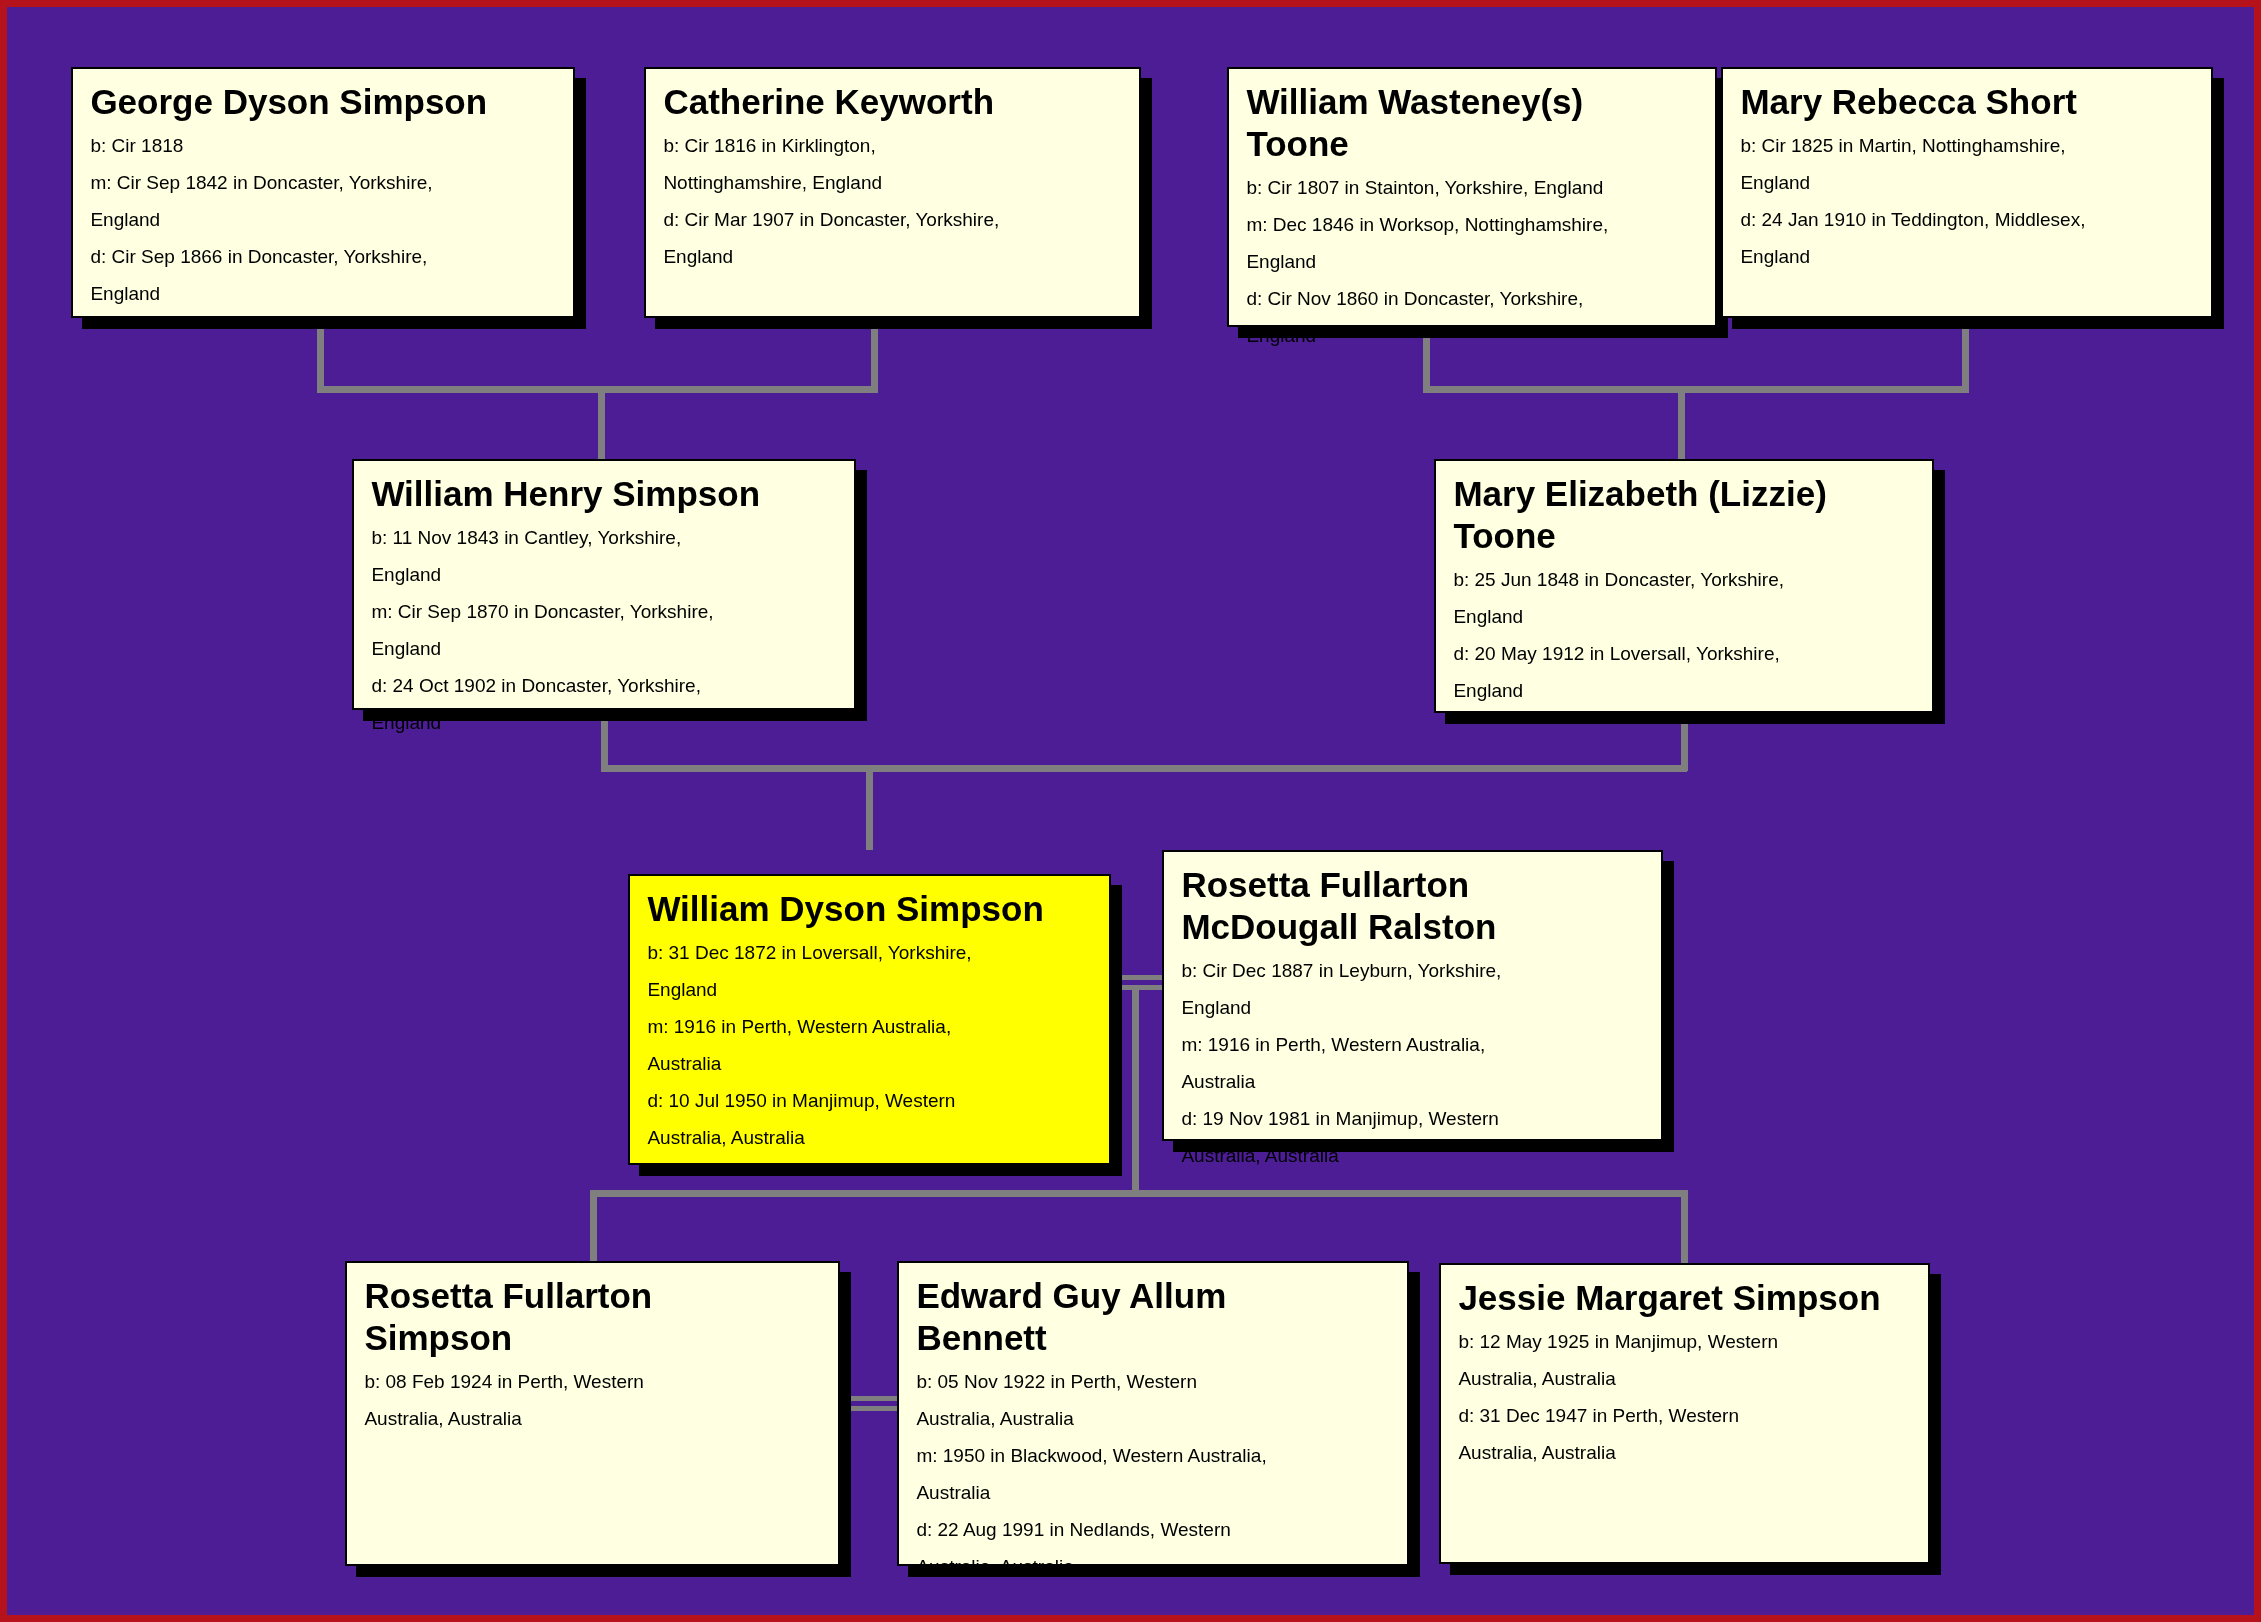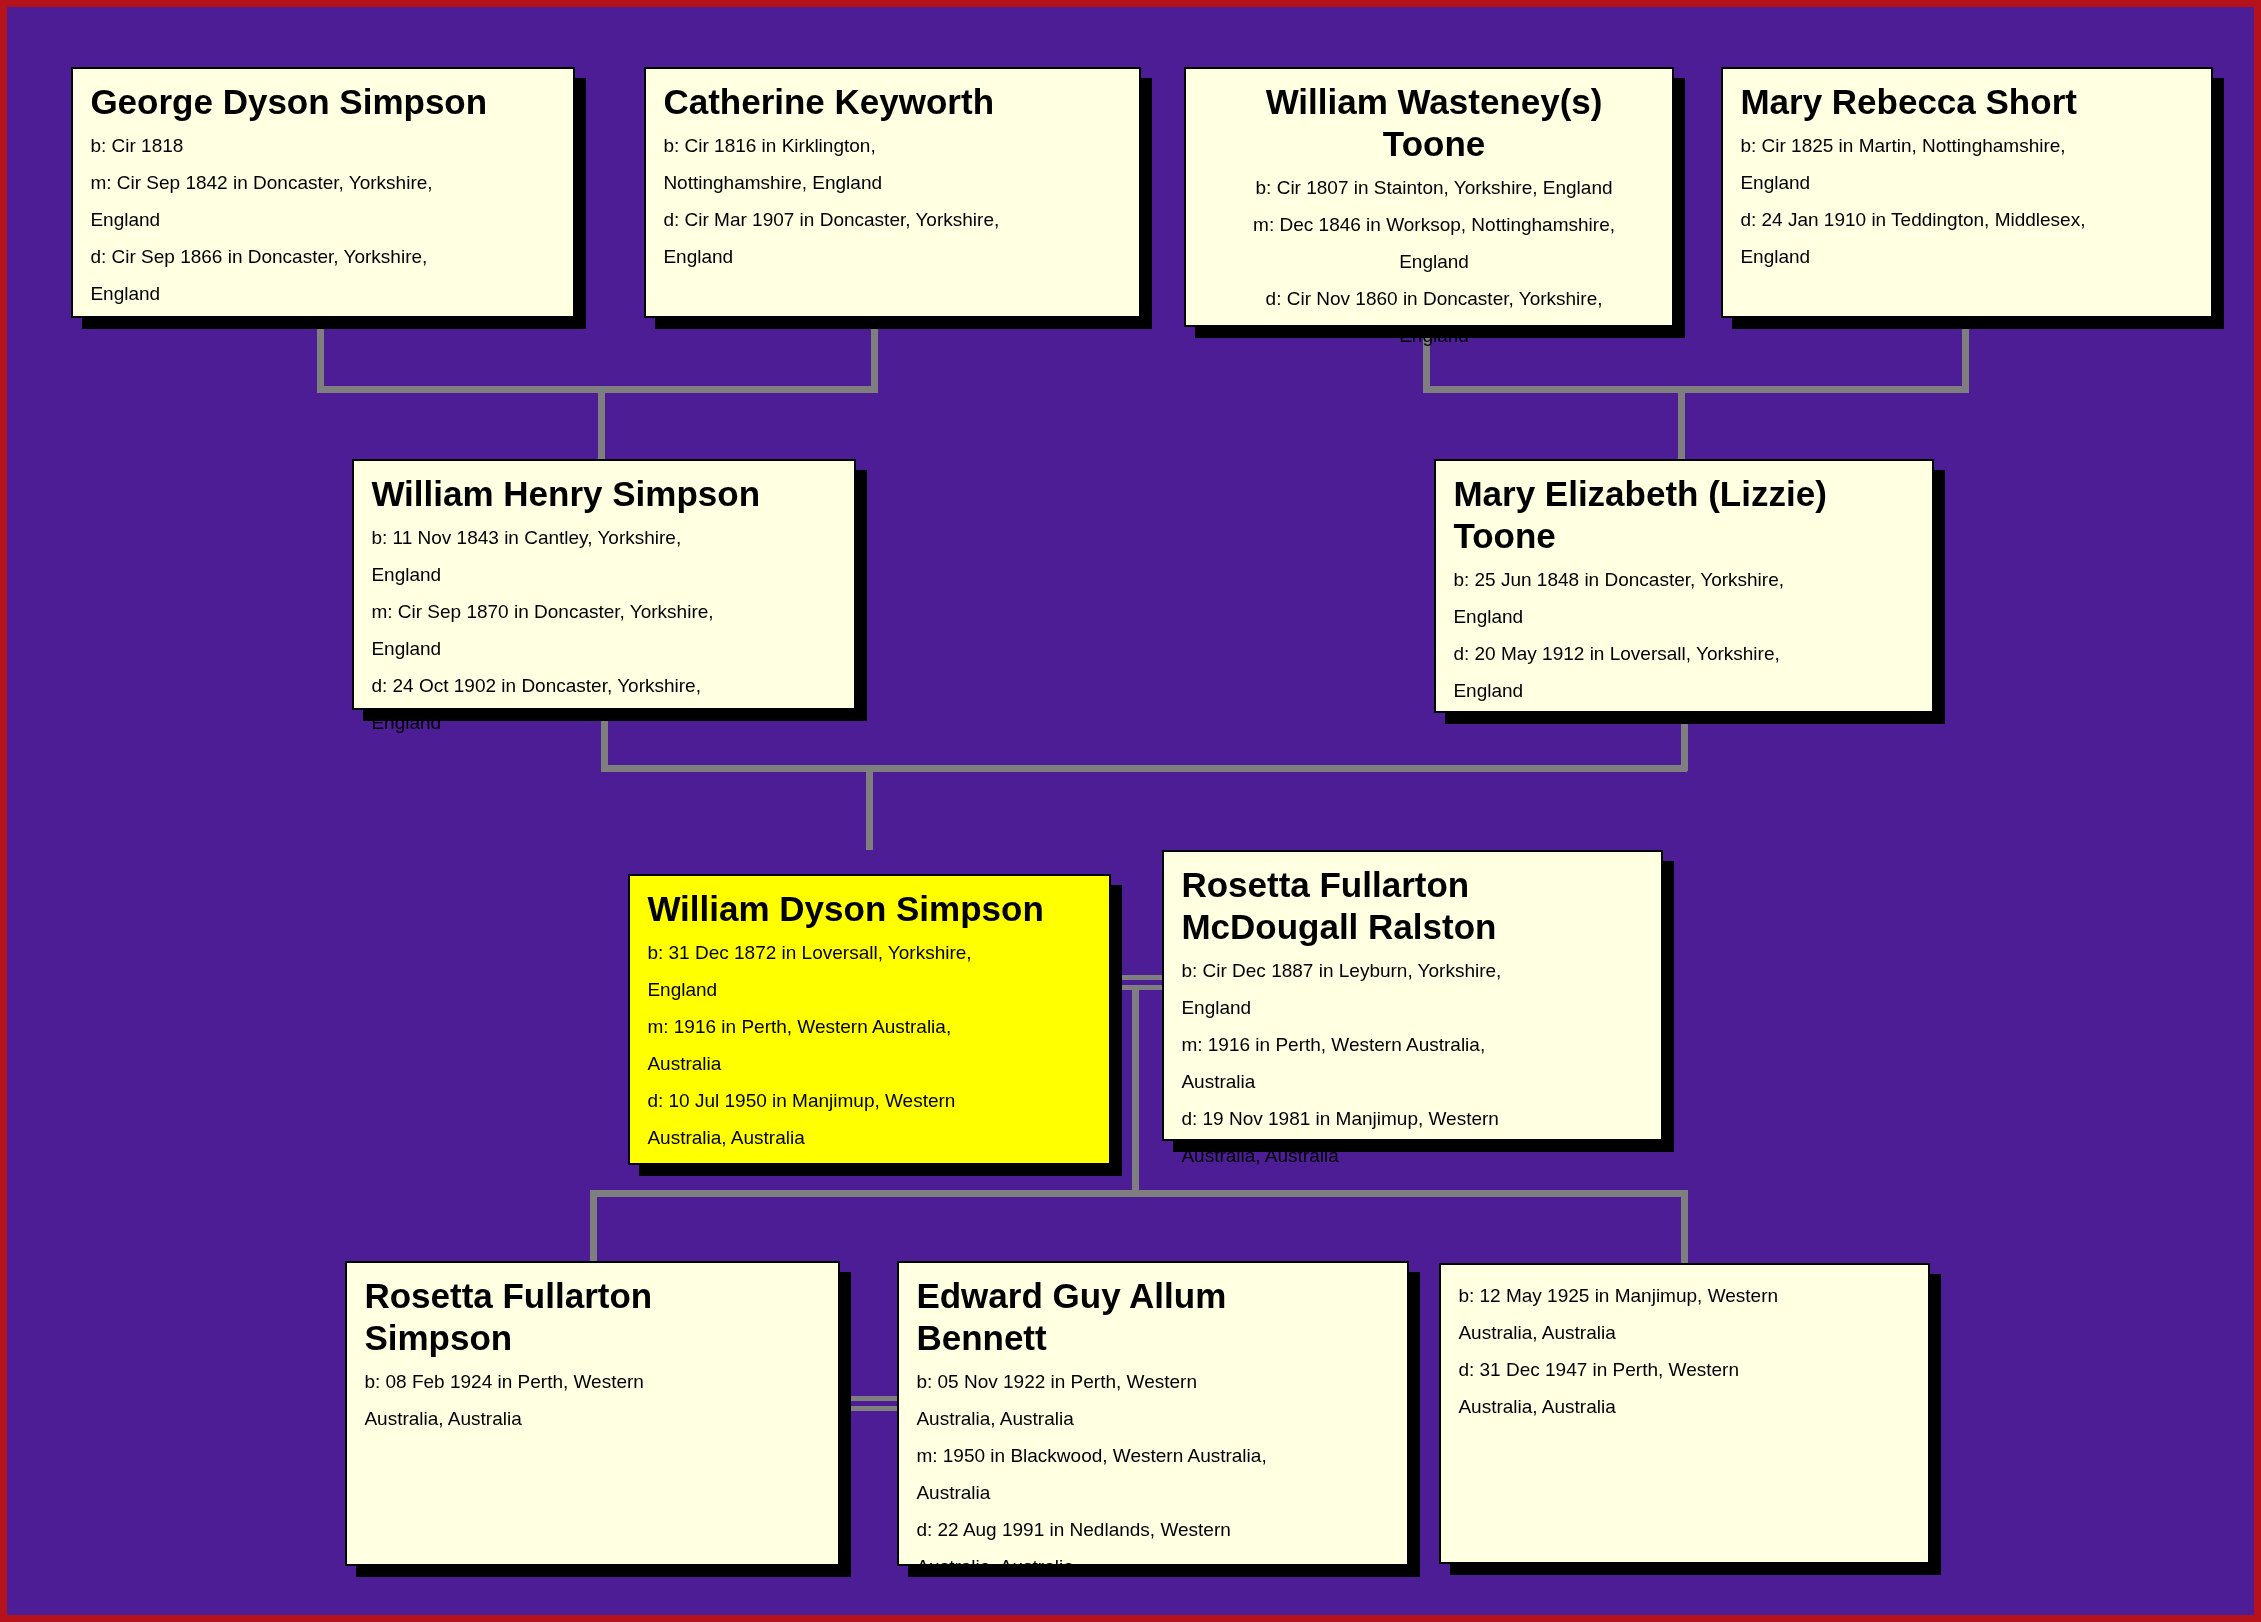--- a/index.html
+++ b/index.html
@@ -45,21 +45,21 @@
     white-space: pre-line;
   }
   .conn {
     position: absolute;
     background: #7f7f7f;
     z-index: 1;
   }
   
   #p0  { left: 64px;   top: 60px;   width: 504px; height: 251px; }
   #p1  { left: 621px;  top: 60px;   width: 497px; height: 251px; margin-left: 16px; }
-  #p2  { left: 1177px; top: 60px;   width: 490px; height: 260px; text-align: center; }
+  #p2  { left: 1220px; top: 60px;   width: 490px; height: 260px; }
   #p3  { left: 1714px; top: 60px;   width: 492px; height: 251px; }
   #p4  { left: 345px;  top: 452px;  width: 504px; height: 251px; }
   #p5  { left: 1427px; top: 452px;  width: 500px; height: 254px; }
   #p6  { left: 621px;  top: 843px; width: 483px; height: 291px; margin-top: 24px; }
   #p7  { left: 1155px; top: 843px; width: 501px; height: 291px; }
   #p8  { left: 338px;  top: 1254px; width: 495px; height: 305px; }
   #p9  { left: 890px; top: 1254px; width: 512px; height: 305px; }
   #p10 { left: 1432px; top: 1256px; width: 491px; height: 301px; }
   
   #c-george-drop     { left: 310px;  top: 310px;  width: 6.5px;    height: 76px; }
@@ -196,20 +196,21 @@
 Bennett</div>
     <div class="pdetails">b: 05 Nov 1922 in Perth, Western
 Australia, Australia
 m: 1950 in Blackwood, Western Australia,
 Australia
 d: 22 Aug 1991 in Nedlands, Western
 Australia, Australia</div>
   </div>
 
   <div class="person" id="p10">
+    <div class="pname">Jessie Margaret Simpson</div>
     <div class="pdetails">b: 12 May 1925 in Manjimup, Western
 Australia, Australia
 d: 31 Dec 1947 in Perth, Western
 Australia, Australia</div>
   </div>
 
 </div>
 
 
 </body></html>

